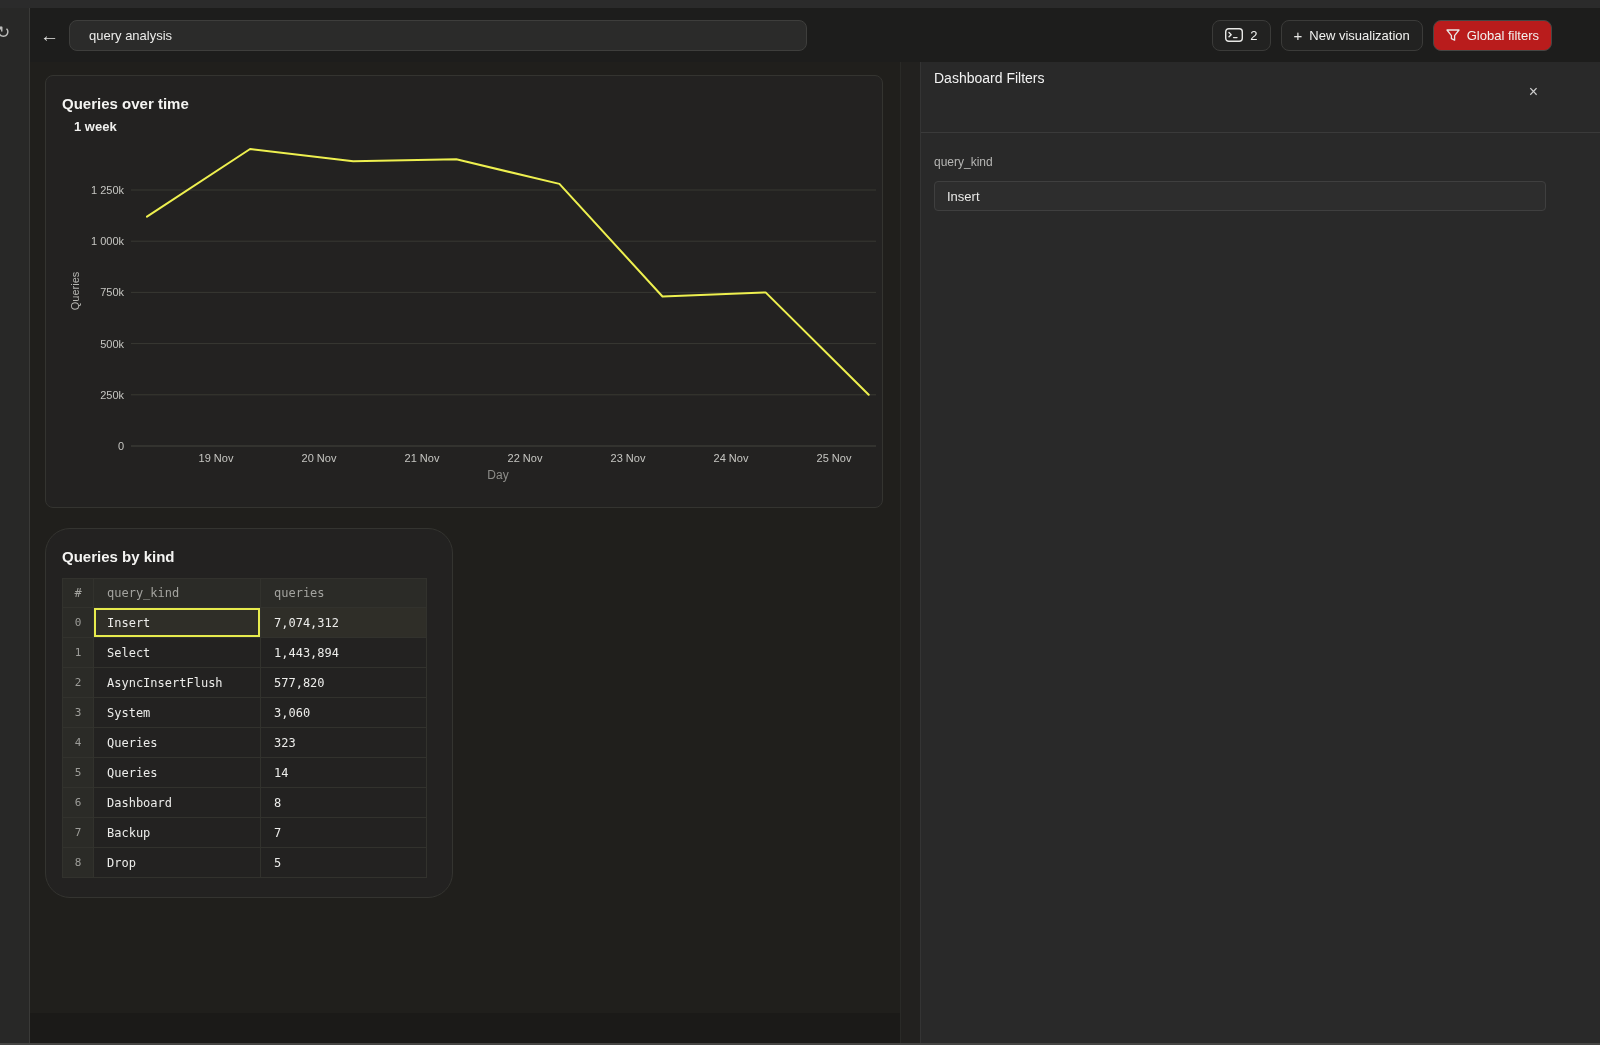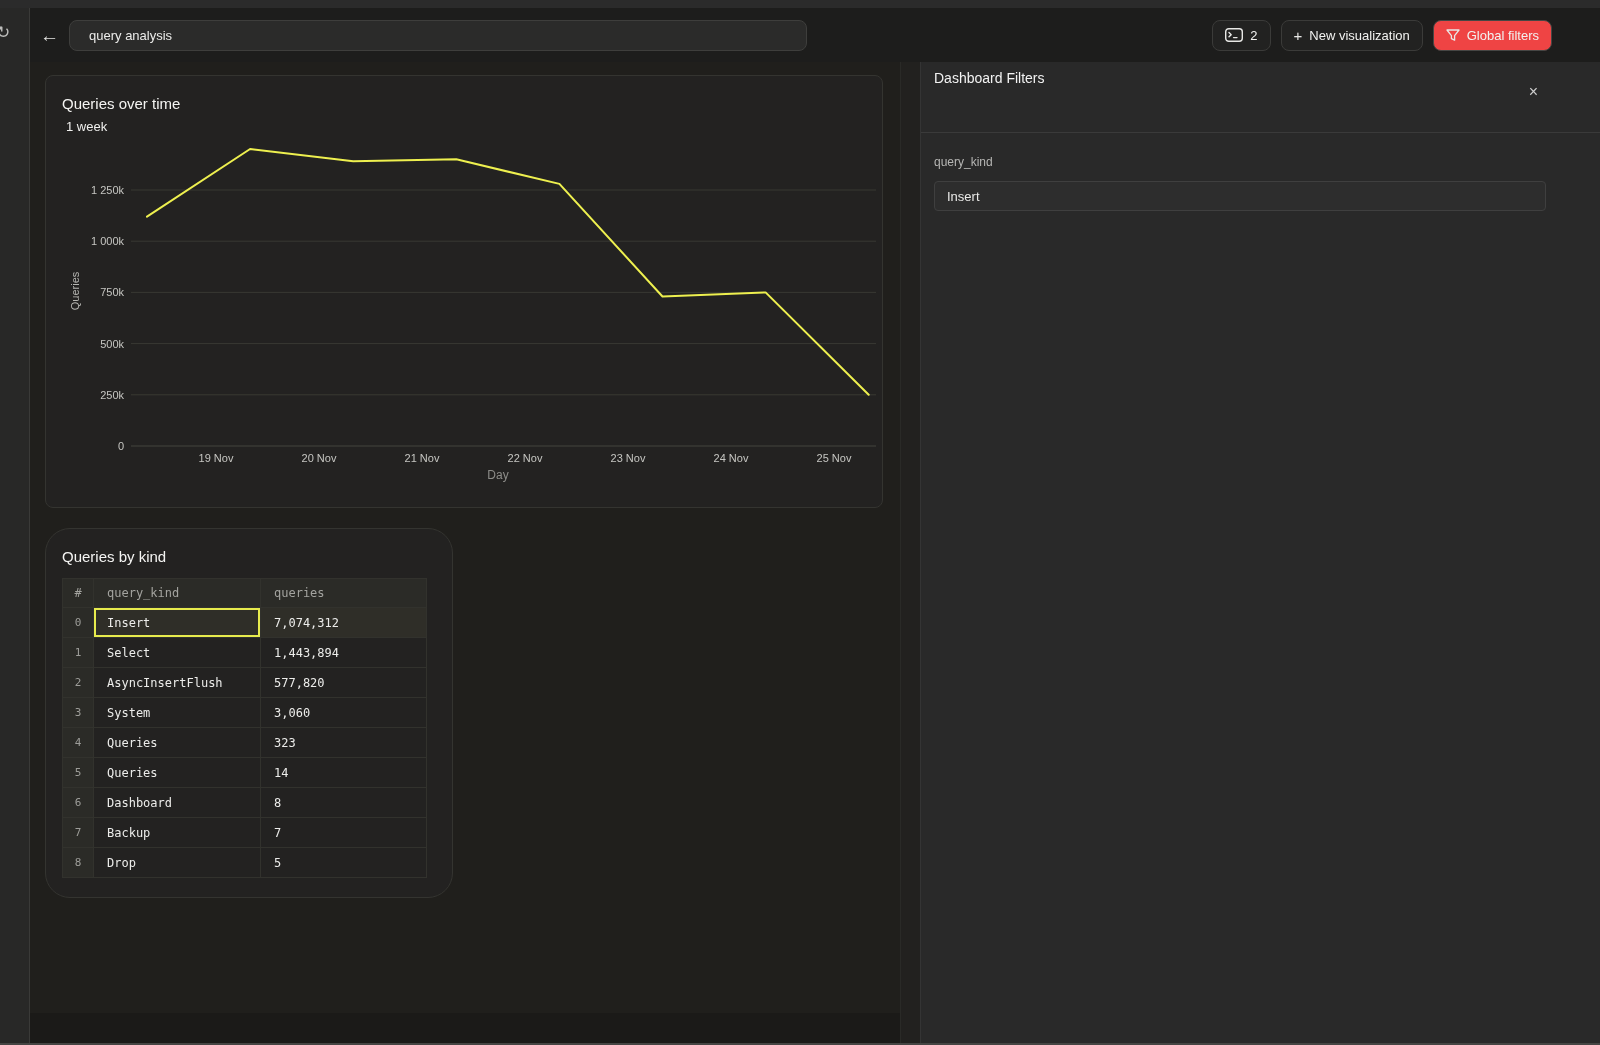--- a/index.html
+++ b/index.html
@@ -19,31 +19,31 @@
   .swatch-1 { top:108px; height:32px; }
   .swatch-2 { top:337px; height:32px; }
 
   
   .topbar { position:absolute; left:30px; top:8px; right:0; height:54px; background:#1d1d1c; display:flex; align-items:center; z-index:4; }
   .back-arrow { margin-left:10px; font-size:19px; color:#e2e2e0; cursor:pointer; line-height:1; }
   .title-input { margin-left:10px; width:738px; height:31px; background:#2b2b2a; border:1px solid #3e3e3c; border-radius:8px; color:#ececea; font-size:13px; padding:0 19px; font-family:"Liberation Sans",sans-serif; outline:none; }
   .topbar-actions { margin-left:auto; margin-right:48px; display:flex; gap:10px; }
   .tb-btn { height:31px; display:flex; align-items:center; gap:7px; padding:0 12px; background:#222221; border:1px solid #3b3b39; border-radius:8px; color:#f2f2f0; font-size:13px; font-family:"Liberation Sans",sans-serif; cursor:pointer; white-space:nowrap; }
   .tb-btn .plus { font-size:15px; color:#e8e8e6; line-height:1; }
-  .tb-btn-light { background:#ef4444; border-color:#464644; }
+  .tb-btn-light { background:#b91c1c; border-color:#464644; }
 
   
   .canvas { position:absolute; left:30px; top:62px; width:890px; bottom:0; background:#201f1c; }
   .canvas-gutter { position:absolute; left:870px; top:0; bottom:0; width:20px; background:#22211f; border-left:1px solid #2a2a27; }
   .canvas-bottom { position:absolute; left:0; width:870px; top:951px; bottom:0; background:#1b1a18; }
 
   .card { position:absolute; background:#232221; border:1px solid #343430; border-radius:8px; }
   .chart-card { left:15px; top:13px; width:838px; height:433px; }
-  .card-title { position:absolute; left:16px; top:19px; font-size:15px; font-weight:normal; color:#f4f4f2; }
-  .card-subtitle { position:absolute; left:20px; top:43px; font-size:13px; font-weight:normal; color:#f0f0ee; }
+  .card-title { position:absolute; left:16px; top:19px; font-size:15px; font-weight:bold; color:#f4f4f2; }
+  .card-subtitle { position:absolute; left:28px; top:43px; font-size:13px; font-weight:bold; color:#f0f0ee; }
   .chart-svg { position:absolute; left:0; top:0; }
 
   
   .table-card { left:15px; top:466px; width:408px; height:370px;border-radius:25px; }
   .qk-table { position:absolute; left:16px; top:49px; border-collapse:collapse; table-layout:fixed; font-family:"DejaVu Sans Mono","Liberation Mono",monospace; }
   .qk-table th, .qk-table td { border:1px solid #32322d; font-weight:normal; }
   .qk-table th { height:29px; background:#2b2b27; color:#a3a39f; font-size:12px; text-align:left; padding:0 0 0 13px; }
   .qk-table th.col-idx { width:31px; text-align:center; padding:0; }
   .qk-table col.c-idx { width:31px; } .qk-table col.c-kind { width:167px; } .qk-table col.c-q { width:166px; }
   .qk-table td { height:30px; font-size:12px; color:#ececea; padding:0 0 0 13px; }

